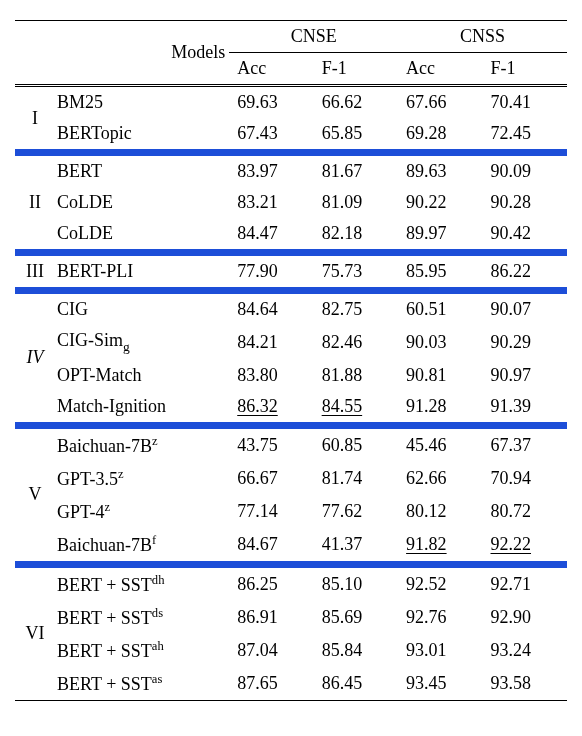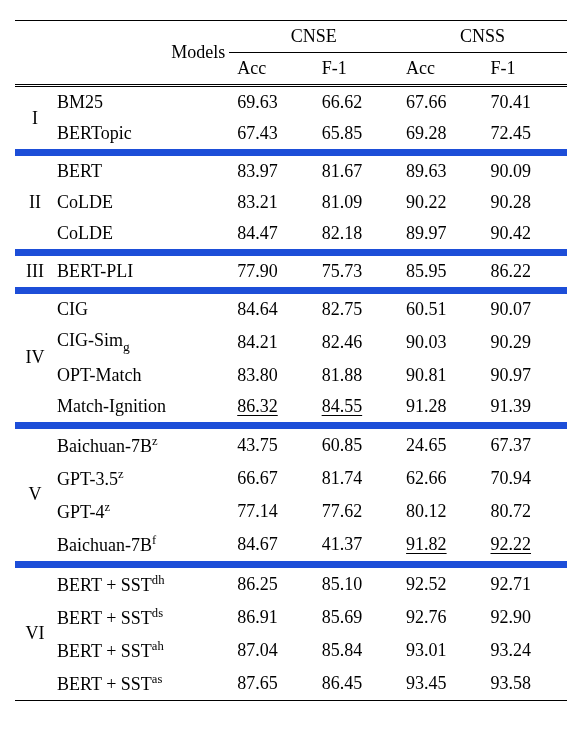--- a/index.html
+++ b/index.html
@@ -106,21 +106,21 @@
       </tr>
       <tr class="midline">
         <td class="group-col" rowspan="1" style="vertical-align: middle;">III</td>
         <td class="model-col">BERT-PLI</td>
         <td class="num"><span>77.90</span></td>
         <td class="num"><span>75.73</span></td>
         <td class="num"><span>85.95</span></td>
         <td class="num"><span>86.22</span></td>
       </tr>
       <tr>
-        <td class="group-col" rowspan="4" style="vertical-align: middle;">IV</td>
+        <td class="group-col" rowspan="4" style="vertical-align: middle; font-style: italic;">IV</td>
         <td class="model-col">CIG</td>
         <td class="num"><span>84.64</span></td>
         <td class="num"><span>82.75</span></td>
         <td class="num"><span>60.51</span></td>
         <td class="num"><span>90.07</span></td>
       </tr>
       <tr>
         <td class="model-col">CIG-<span class="italic">Sim<sub>g</sub></span></td>
         <td class="num"><span>84.21</span></td>
         <td class="num"><span>82.46</span></td>
@@ -139,21 +139,21 @@
         <td class="num"><span class="underline">86.32</span></td>
         <td class="num"><span class="underline">84.55</span></td>
         <td class="num"><span>91.28</span></td>
         <td class="num"><span>91.39</span></td>
       </tr>
       <tr>
         <td class="group-col" rowspan="4" style="vertical-align: middle;">V</td>
         <td class="model-col">Baichuan-7<span class="italic">B<sup>z</sup></span></td>
         <td class="num"><span>43.75</span></td>
         <td class="num"><span>60.85</span></td>
-        <td class="num"><span>24.65</span></td>
+        <td class="num"><span>45.46</span></td>
         <td class="num"><span>67.37</span></td>
       </tr>
       <tr>
         <td class="model-col">GPT-3.5<span class="italic"><sup>z</sup></span></td>
         <td class="num"><span>66.67</span></td>
         <td class="num"><span>81.74</span></td>
         <td class="num"><span>62.66</span></td>
         <td class="num"><span>70.94</span></td>
       </tr>
       <tr>

